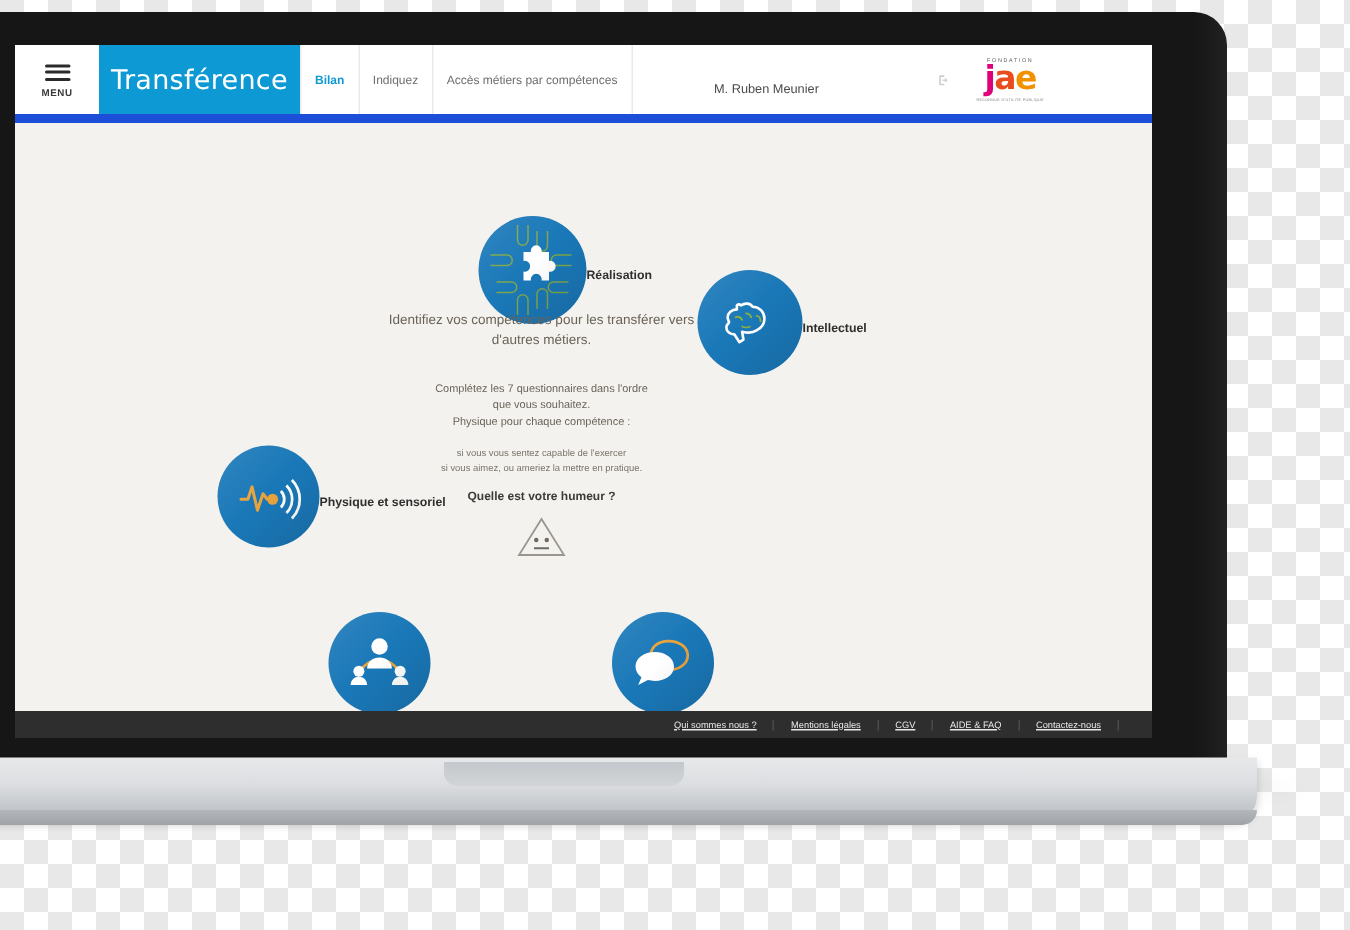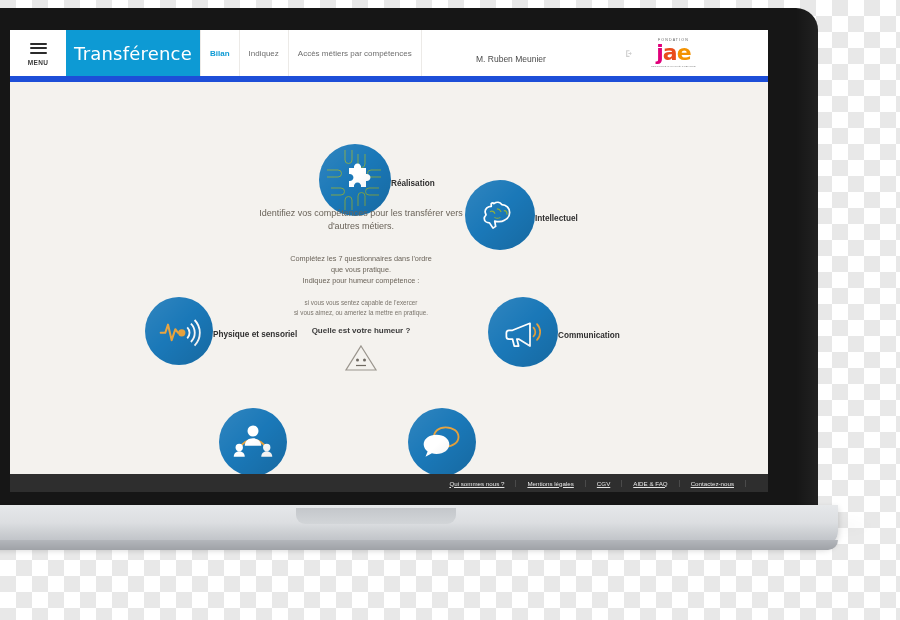--- a/index.html
+++ b/index.html
@@ -221,29 +221,20 @@
           <path d="M4 26h5l3-9 4 17 4-12 3 4h4" fill="none" stroke="#e8a33d" stroke-width="2.2" stroke-linecap="round" stroke-linejoin="round"></path>
           <circle cx="27" cy="26" r="4" fill="#e8a33d"></circle>
           <path d="M33 20a8.5 8.5 0 0 1 0 12" fill="none" stroke="#ffffff" stroke-width="2"></path>
           <path d="M37 16a14 14 0 0 1 0 20" fill="none" stroke="#ffffff" stroke-width="2"></path>
           <path d="M41 12a20 20 0 0 1 0 28" fill="none" stroke="#ffffff" stroke-width="2"></path>
         </svg>
       </div>
       <div class="node-label">Physique et sensoriel</div>
     </div>
 
-    <div class="node" style="left:478px;top:215px;">
-      <div class="circ" style="width:70px;height:70px;">
-        <svg width="42" height="42" viewBox="0 0 48 48" aria-hidden="true">
-          <path d="M8 22c-2 0-3 1-3 3v4c0 2 1 3 3 3h4l2 8h5l-2-8h2l13 8V14L12 22z" fill="none" stroke="#ffffff" stroke-width="2" stroke-linejoin="round"></path>
-          <path d="M36 19a7 7 0 0 1 0 10M40 15a13 13 0 0 1 0 18" fill="none" stroke="#e8a33d" stroke-width="2" stroke-linecap="round"></path>
-        </svg>
-      </div>
-      <div class="node-label">Communication</div>
-    </div>
 
     <div class="node" style="left:209px;top:326px;">
       <div class="circ" style="width:68px;height:68px;">
         <svg width="44" height="44" viewBox="0 0 48 48" aria-hidden="true">
           <path d="M10 30a16 16 0 0 1 28 0" fill="none" stroke="#e8a33d" stroke-width="2"></path>
           <circle cx="24" cy="12" r="6" fill="#fff"></circle>
           <path d="M15 28c0-5 4-8 9-8s9 3 9 8z" fill="#fff"></path>
           <circle cx="9" cy="30" r="4" fill="#fff"></circle>
           <path d="M3 40c0-3.5 2.7-6 6-6s6 2.5 6 6z" fill="#fff"></path>
           <circle cx="39" cy="30" r="4" fill="#fff"></circle>
@@ -260,22 +251,22 @@
           <path d="M18 16c8 0 14 4.5 14 10.5S26 37 18 37c-1.8 0-3.5-.2-5-.6L6 40l2.3-5.6C5.6 32.4 4 29.6 4 26.5 4 20.5 10 16 18 16z" fill="#ffffff"></path>
         </svg>
       </div>
 
     </div>
 
     <div class="center-text">
       <div class="ct-lead">Identifiez vos compétences pour les transférer vers d'autres métiers.</div>
       <div class="ct-mid">
         <div>Complétez les 7 questionnaires dans l'ordre</div>
-        <div>que vous pratique.</div>
-        <div>Indiquez pour humeur compétence :</div>
+        <div>que vous souhaitez.</div>
+        <div>Physique pour chaque compétence :</div>
       </div>
       <div class="ct-small">
         <div>si vous vous sentez capable de l'exercer</div>
         <div>si vous aimez, ou ameriez la mettre en pratique.</div>
       </div>
       <div class="ct-q">Quelle est votre humeur ?</div>
       <div class="mood">
         <svg width="34" height="30" viewBox="0 0 34 30" aria-hidden="true">
           <path d="M17 3L32 27H2z" fill="none" stroke="#9a958d" stroke-width="1.2"></path>
           <circle cx="13.5" cy="17" r="1.5" fill="#6f6a62"></circle>

